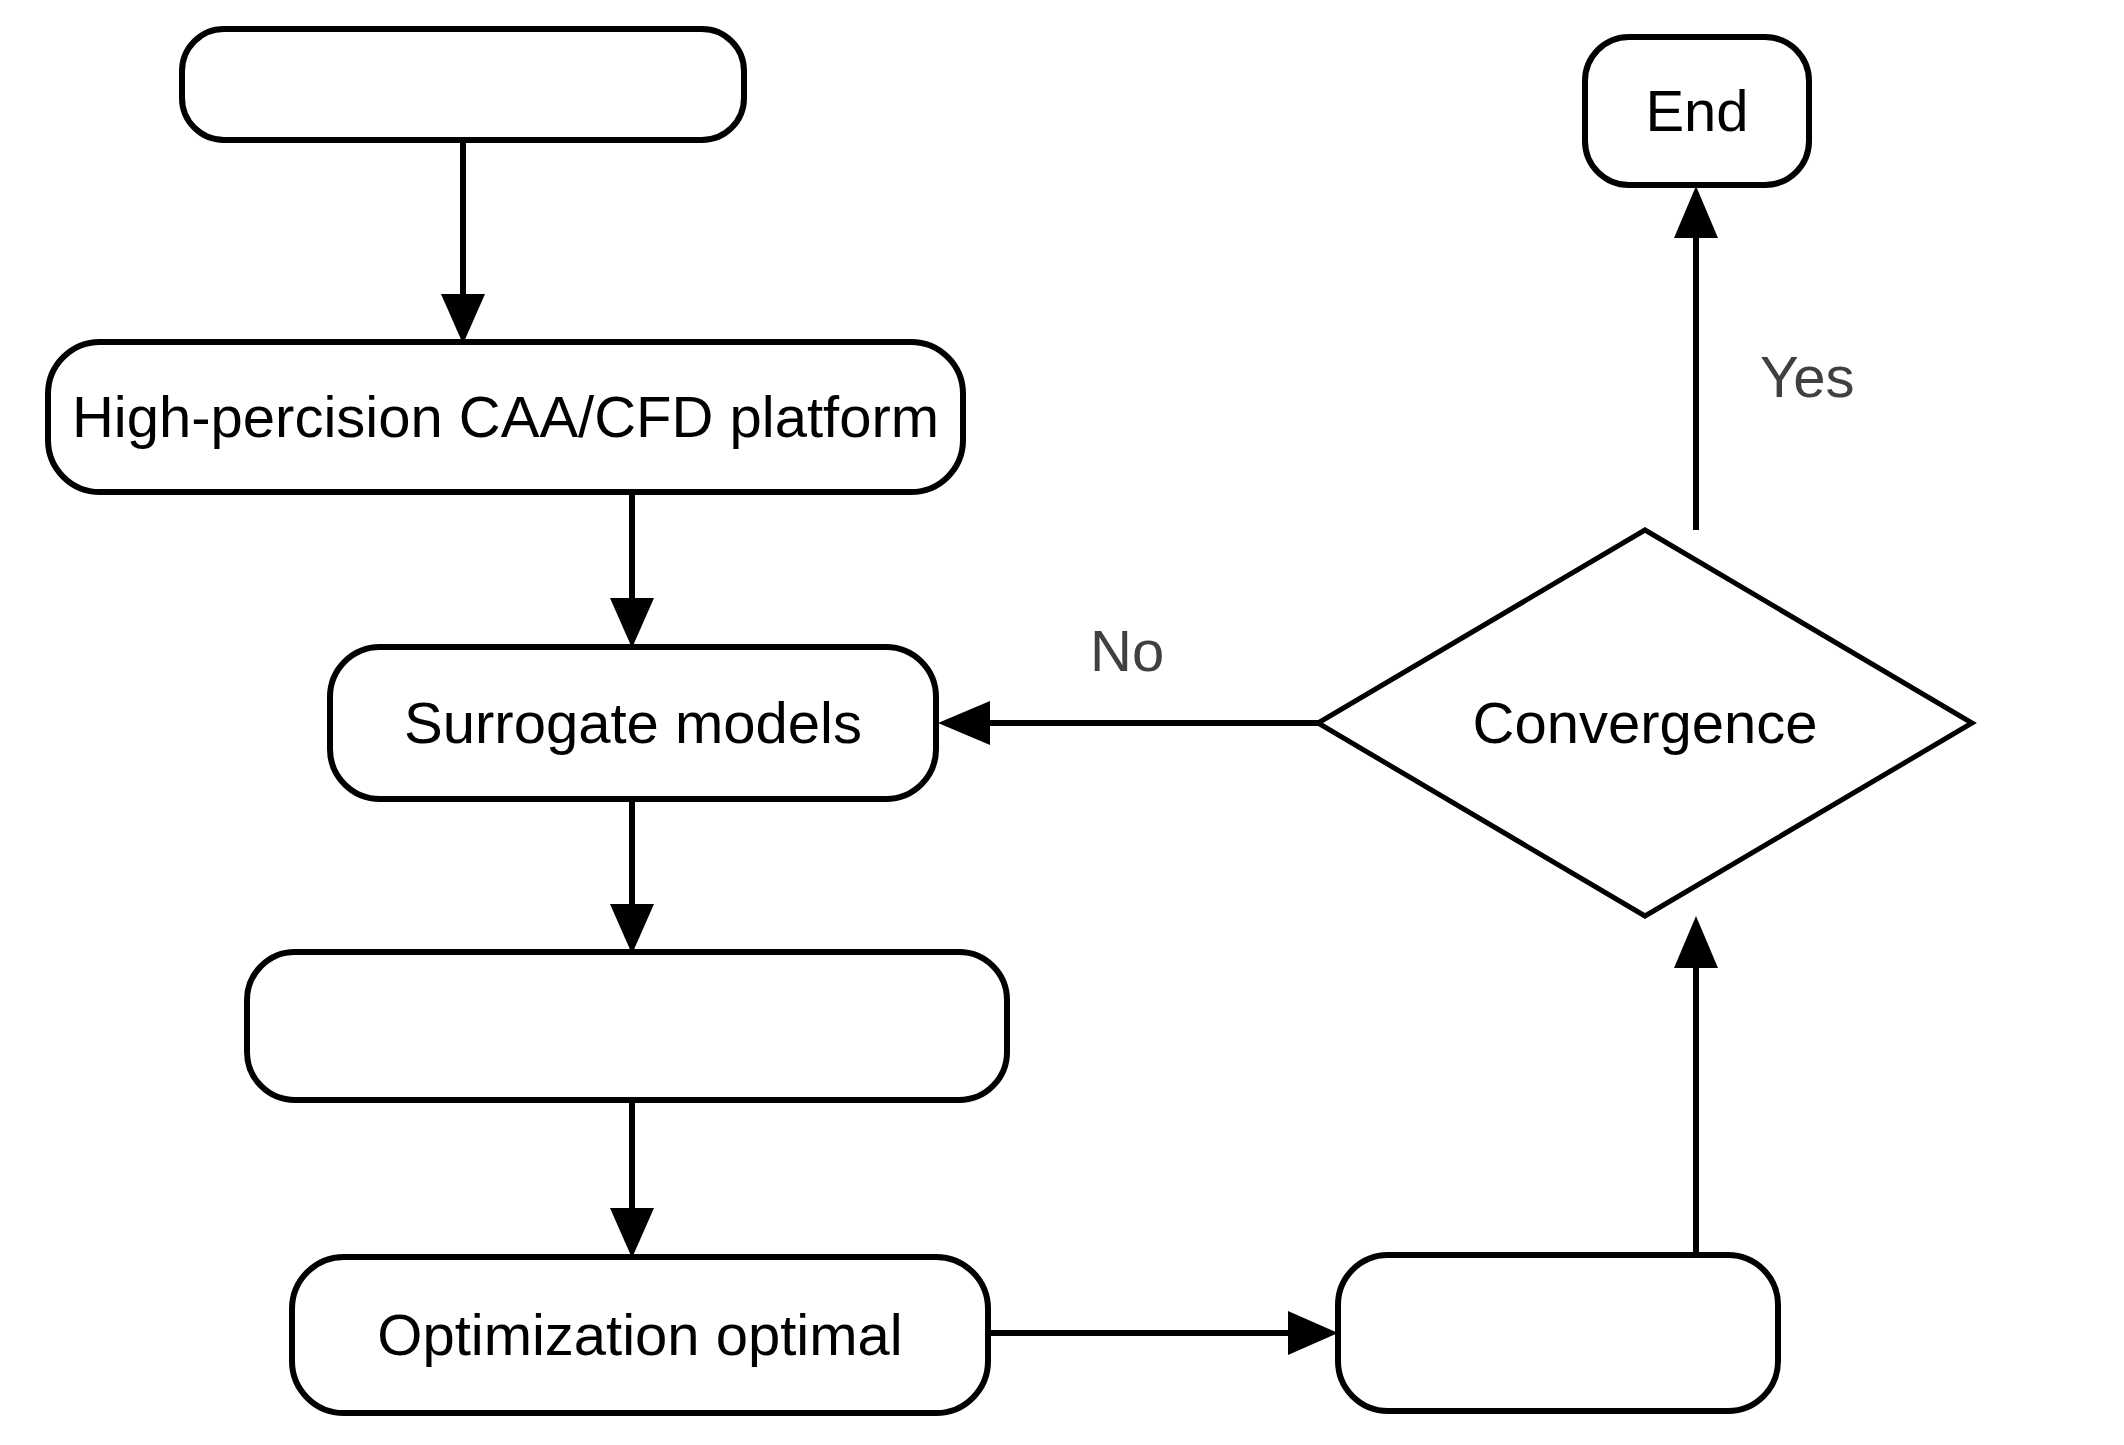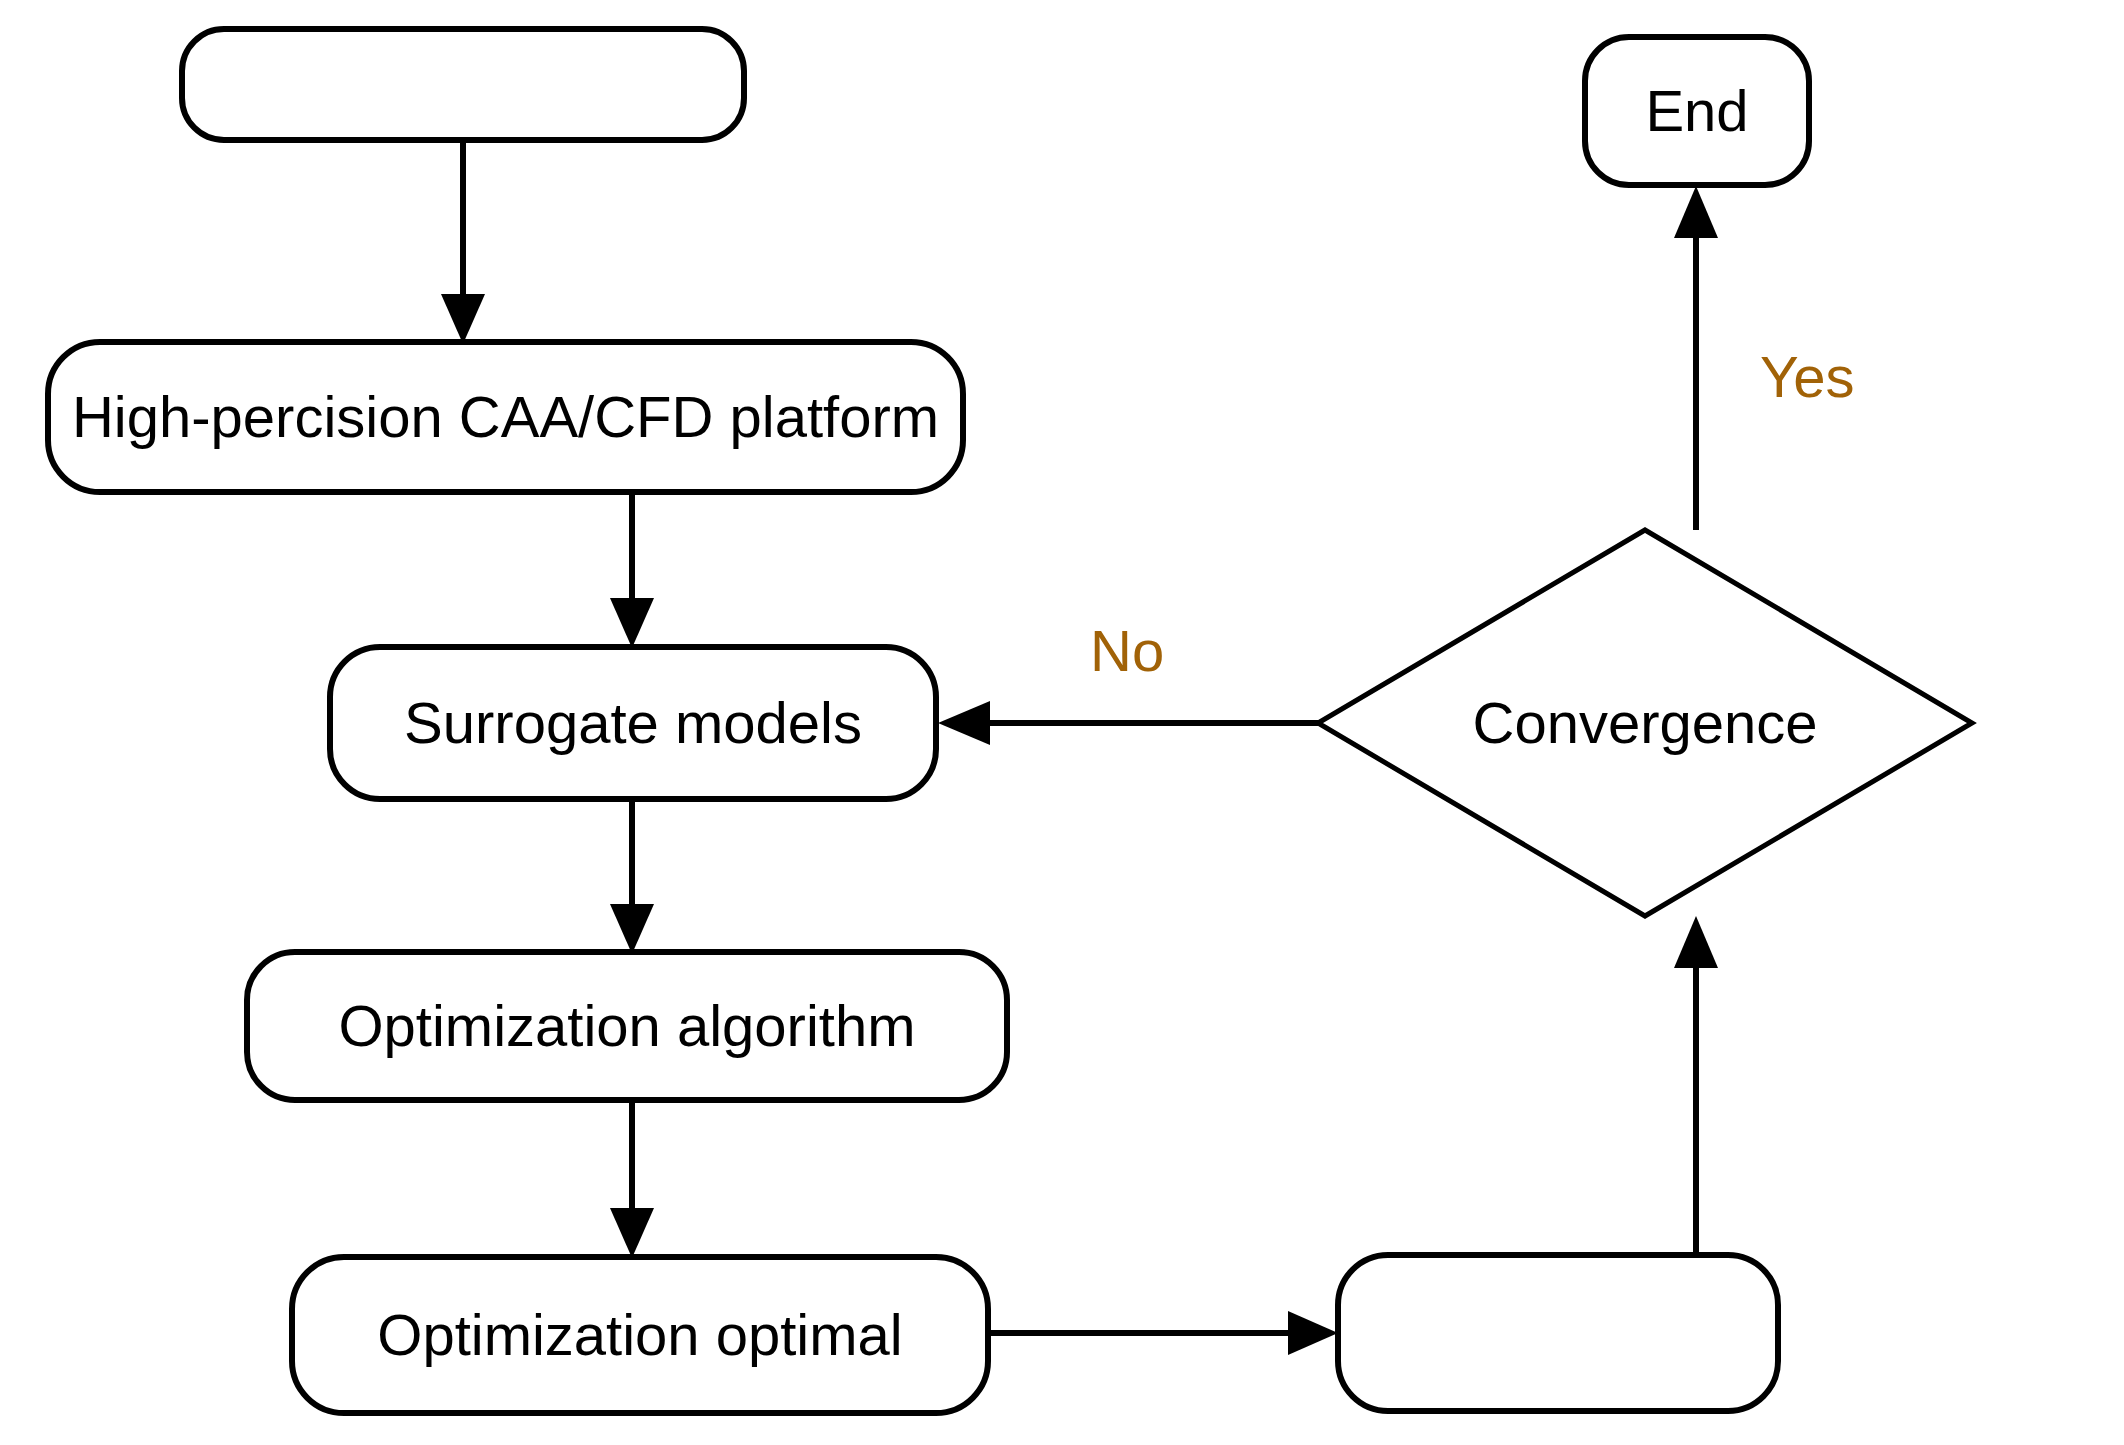--- a/index.html
+++ b/index.html
@@ -50,21 +50,21 @@
     font-size: 58px;
     color: #000000;
     line-height: 1;
     white-space: nowrap;
     pointer-events: none;
   }
   .edge-label {
     position: absolute;
     font-family: "Liberation Sans", sans-serif;
     font-size: 58px;
-    color: #a16207;
+    color: #404040;
     line-height: 1;
     white-space: nowrap;
   }
 </style>
 </head>
 <body>
 
 <div id="canvas">
 
   <svg id="flow" viewBox="0 0 2124 1445">
@@ -128,23 +128,20 @@
 
 
   <div class="node-label" style="left:330px; top:647px; width:606px; height:152px;">
     <span>Surrogate models</span>
   </div>
 
   <div class="node-label" style="left:48px; top:342px; width:915px; height:150px;">
     <span>High-percision CAA/CFD platform</span>
   </div>
 
-  <div class="node-label" style="left:247px; top:952px; width:760px; height:148px;">
-    <span>Optimization algorithm</span>
-  </div>
 
   <div class="node-label" style="left:292px; top:1257px; width:696px; height:156px;">
     <span>Optimization optimal</span>
   </div>
 
 
   <div class="node-label" style="left:1345px; top:647px; width:600px; height:152px;">
     <span>Convergence</span>
   </div>
 

